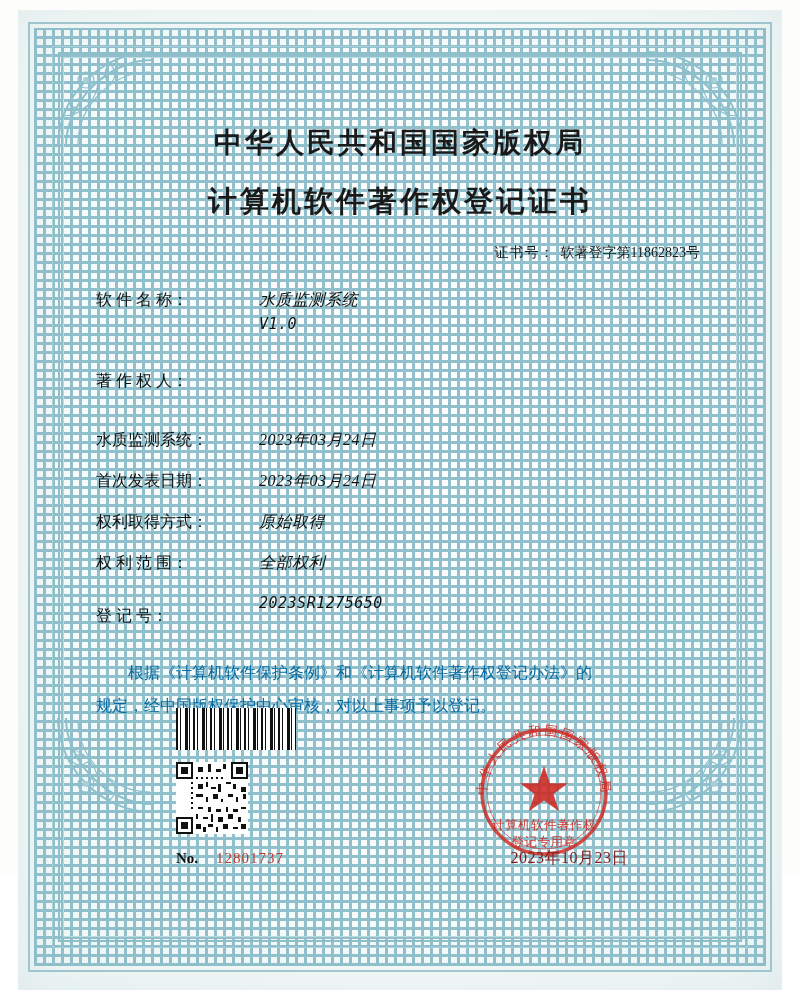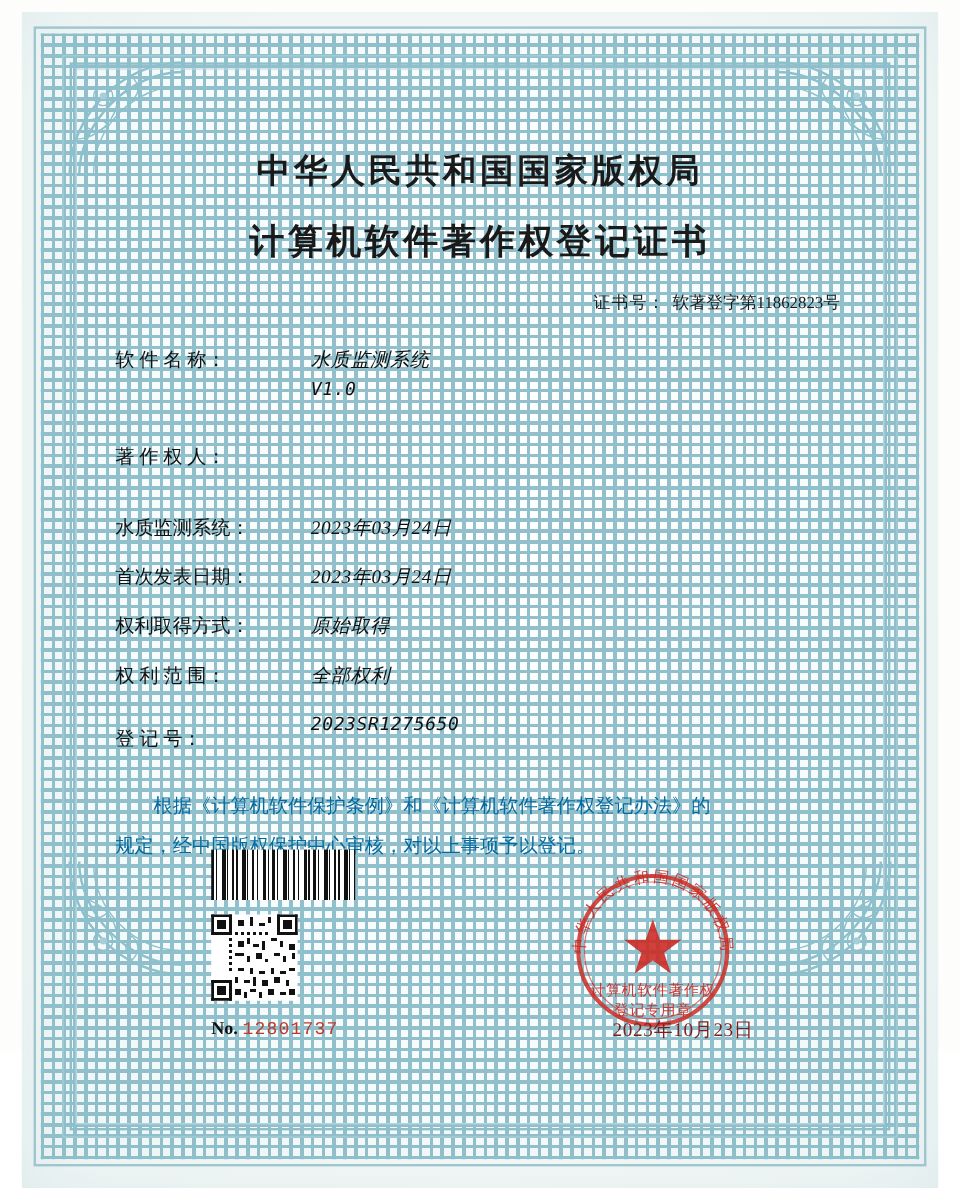--- a/index.html
+++ b/index.html
@@ -204,24 +204,24 @@
   .seal svg { display:block; }
 
   .no-line {
     position: absolute;
     left: 80px; top: 150px;
     font-size: 15px;
     color: #111;
   }
   .no-line .nolabel { font-family: "Liberation Serif", serif; font-weight: bold; }
   .no-line .novalue {
-    font-family: Liberation Mono, monospace;
+    font-family: Liberation Serif, serif;
     color: #c0392b;
     letter-spacing: 1px;
-    margin-left: 4px;
+    margin-left: 18px;
   }
   .issue-date {
     position: absolute;
     right: 76px; top: 148px;
     font-size: 16px;
     color: #7f1d1d;
     letter-spacing: 0.5px;
   }
 </style>
 </head>

